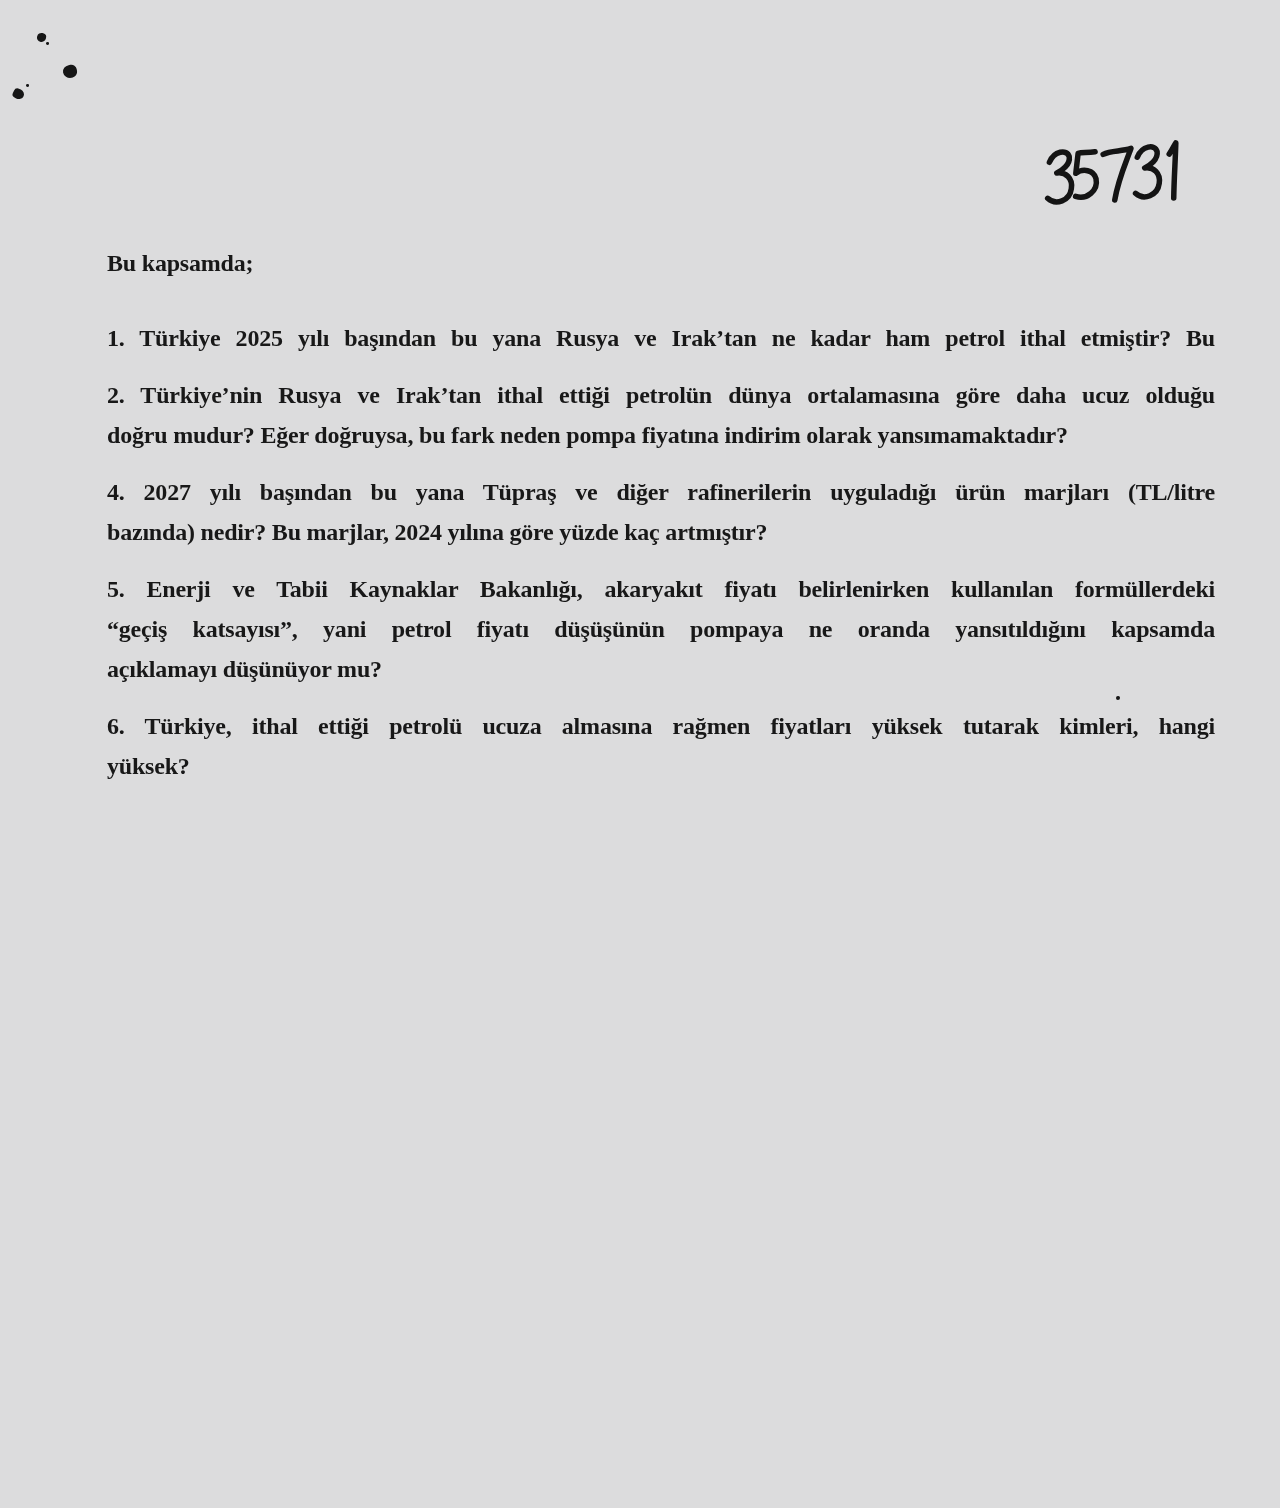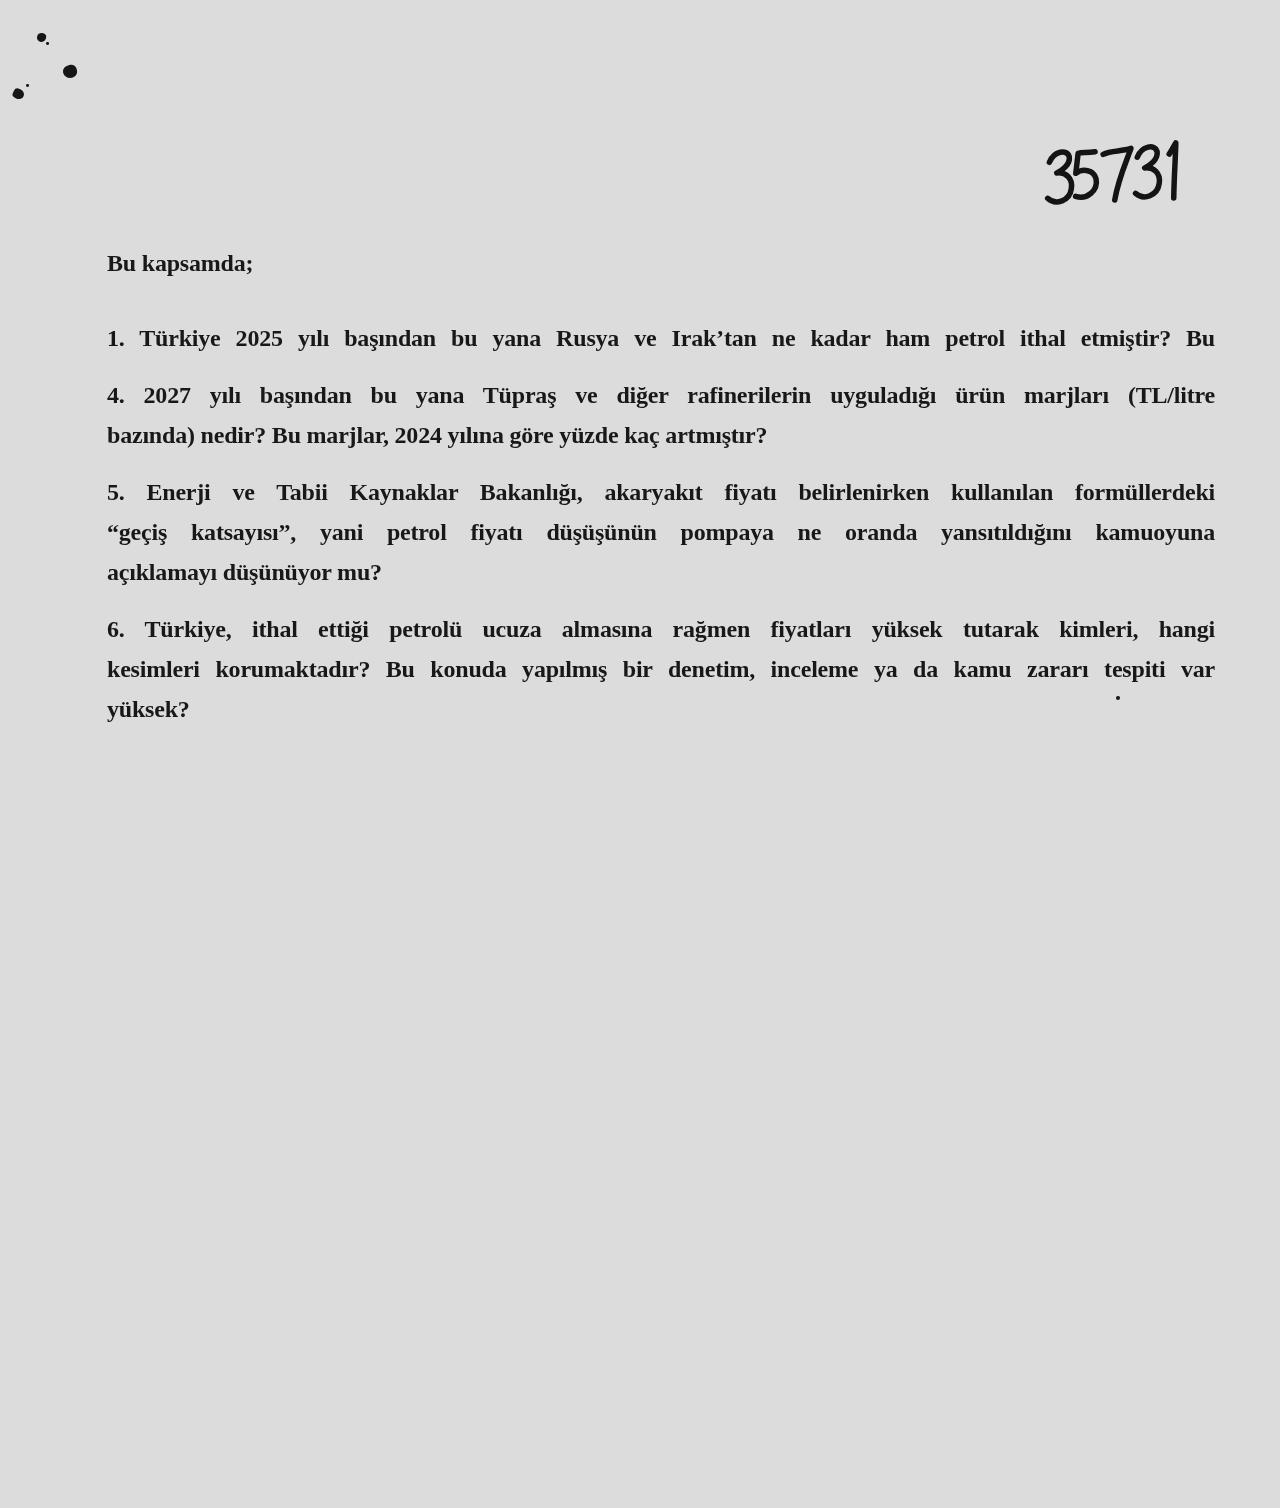--- a/index.html
+++ b/index.html
@@ -113,34 +113,35 @@
 
   <div class="content">
 
     <p class="intro">Bu kapsamda;</p>
 
     <p class="question">
       <span class="tline">1. Türkiye 2025 yılı başından bu yana Rusya ve Irak’tan ne kadar ham petrol ithal etmiştir? Bu</span>
     </p>
 
     <p class="question">
+      <span class="tline">2. Türkiye’nin Rusya ve Irak’tan ithal ettiği petrolün dünya ortalamasına göre daha ucuz olduğu</span>
+      <span class="tline last">doğru mudur? Eğer doğruysa, bu fark neden pompa fiyatına indirim olarak yansımamaktadır?</span>
     </p>
 
 
     <p class="question">
       <span class="tline">4. 2027 yılı başından bu yana Tüpraş ve diğer rafinerilerin uyguladığı ürün marjları (TL/litre</span>
       <span class="tline last">bazında) nedir? Bu marjlar, 2024 yılına göre yüzde kaç artmıştır?</span>
     </p>
 
     <p class="question">
       <span class="tline">5. Enerji ve Tabii Kaynaklar Bakanlığı, akaryakıt fiyatı belirlenirken kullanılan formüllerdeki</span>
-      <span class="tline">“geçiş katsayısı”, yani petrol fiyatı düşüşünün pompaya ne oranda yansıtıldığını kamuoyuna</span>
+      <span class="tline">“geçiş katsayısı”, yani petrol fiyatı düşüşünün pompaya ne oranda yansıtıldığını kapsamda</span>
       <span class="tline last">açıklamayı düşünüyor mu?</span>
     </p>
 
     <p class="question">
       <span class="tline">6. Türkiye, ithal ettiği petrolü ucuza almasına rağmen fiyatları yüksek tutarak kimleri, hangi</span>
-      <span class="tline">kesimleri korumaktadır? Bu konuda yapılmış bir denetim, inceleme ya da kamu zararı tespiti var</span>
       <span class="tline last">yüksek?</span>
     </p>
 
   </div>
 </div>
 
 </body></html>

